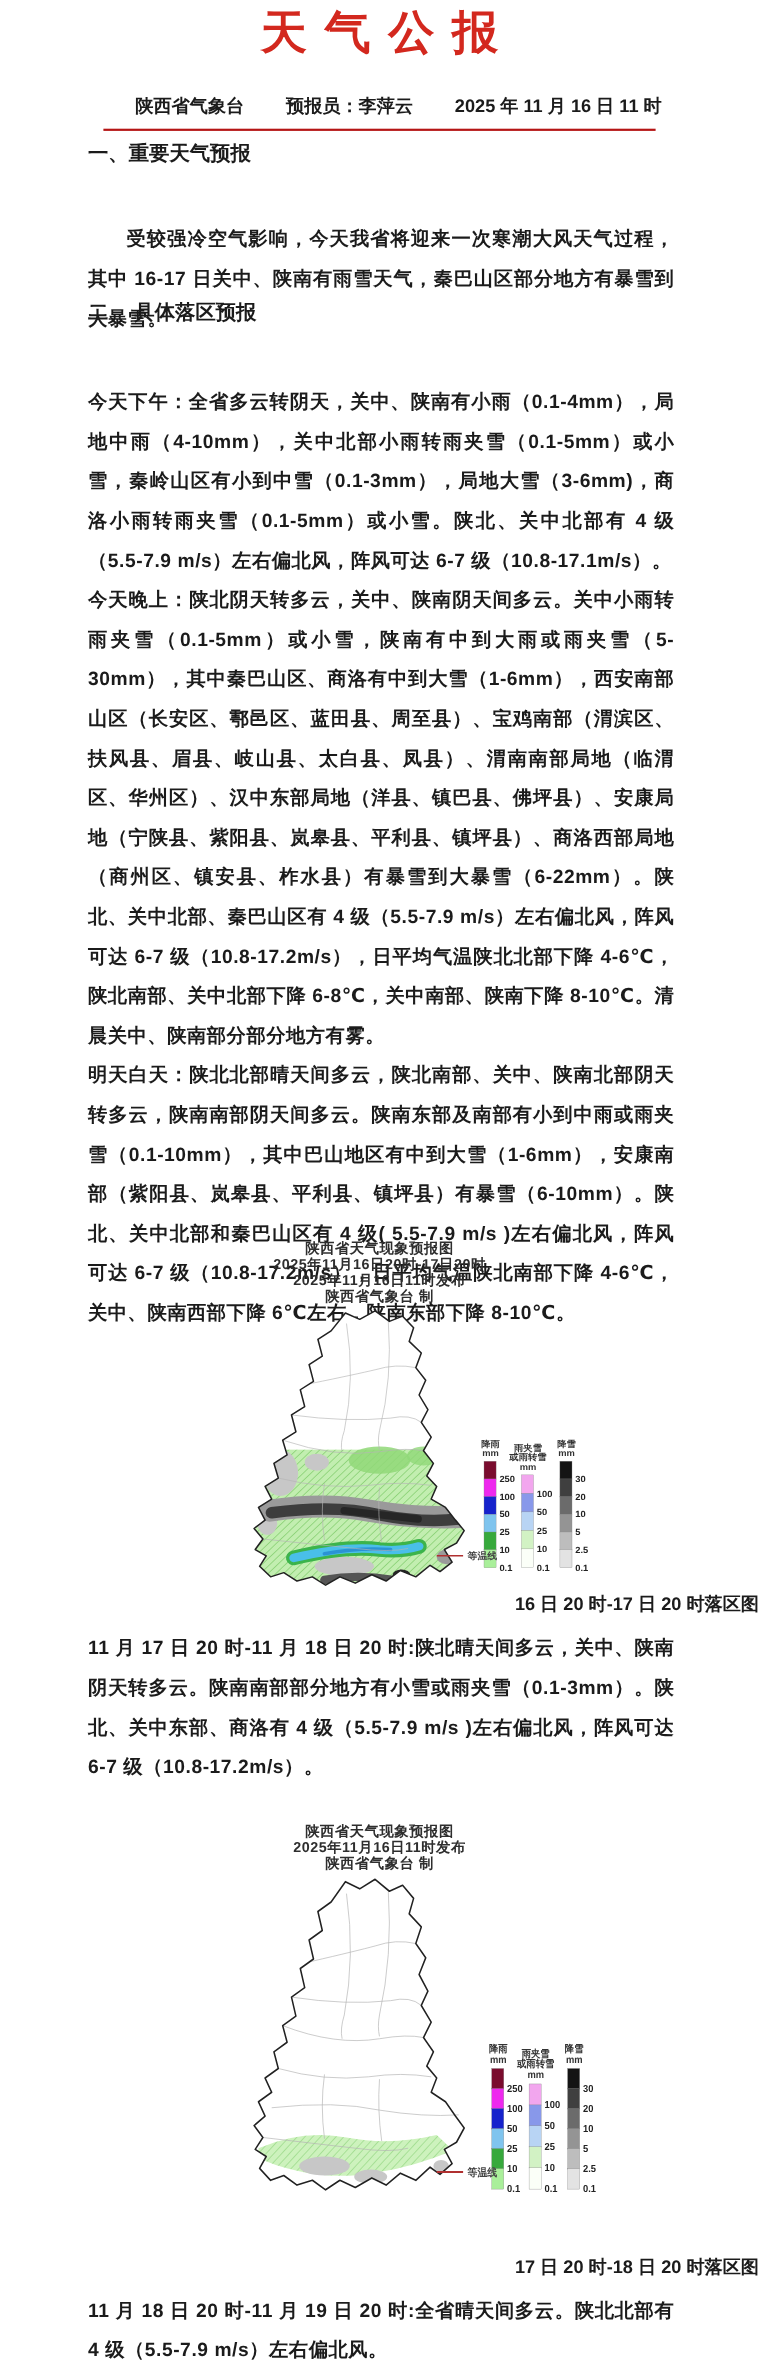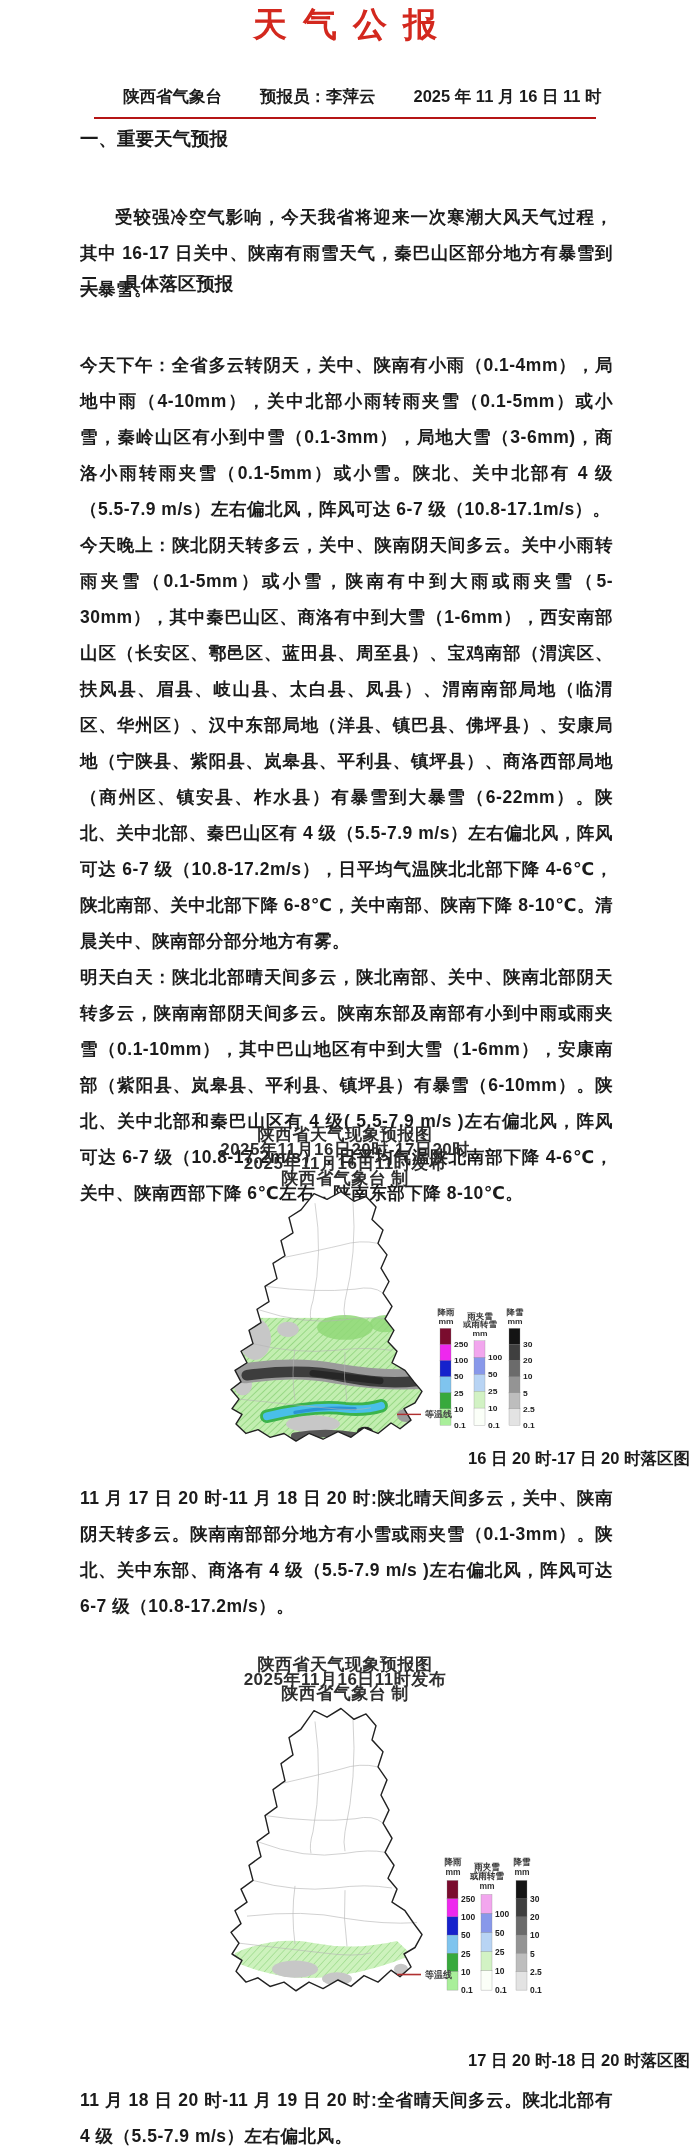--- a/index.html
+++ b/index.html
@@ -1,29 +1,29 @@
 <!DOCTYPE html>
 <html><head>
 <meta charset="utf-8">
 <style>
   html,body{margin:0;padding:0;background:#ffffff;}
   .page{position:relative;width:690px;height:2147px;background:#ffffff;overflow:hidden;
         font-family:"Liberation Sans","DejaVu Sans",sans-serif;color:#1b1b1b;font-weight:700;}
   .doc-title{position:absolute;top:2px;left:0;width:100%;text-align:center;
-             font-size:34px;font-weight:800;letter-spacing:16px;padding-left:16px;box-sizing:border-box;}
+             font-size:42px;font-weight:800;letter-spacing:16px;padding-left:16px;box-sizing:border-box;}
   .header-block{position:absolute;top:86px;left:94px;width:502px;text-align:center;
                 font-size:16.5px;padding-bottom:9px;white-space:nowrap;}
   .header-block span{margin:16px 9px;padding-left:20px;}
   .sec-heading{position:absolute;left:80px;font-size:18.5px;font-weight:800;}
   .para{position:absolute;left:80px;width:533px;font-size:17.5px;line-height:36px;
         text-align:justify;letter-spacing:0.5px;}
   .para p{margin:0;}
   .indent p{text-indent:2em;}
   .map-figure{position:absolute;left:125px;width:440px;}
-  .map-titles{width:100%;text-align:center;font-size:17px;line-height:14.5px;
+  .map-titles{width:100%;text-align:center;font-size:13px;line-height:14.5px;
               font-weight:600;color:#2e2e2e;letter-spacing:0.5px;}
   .map-svg{display:block;}
   .map-caption{position:absolute;left:0;width:100%;text-align:right;font-size:16.5px;font-weight:800;}
   .county{fill:none;stroke:#b4b4b4;stroke-width:0.6;}
   .outline{fill:none;stroke:#222222;stroke-width:1.4;stroke-linejoin:round;}
 </style>
 </head>
 <body>
 
 <div class="page">

